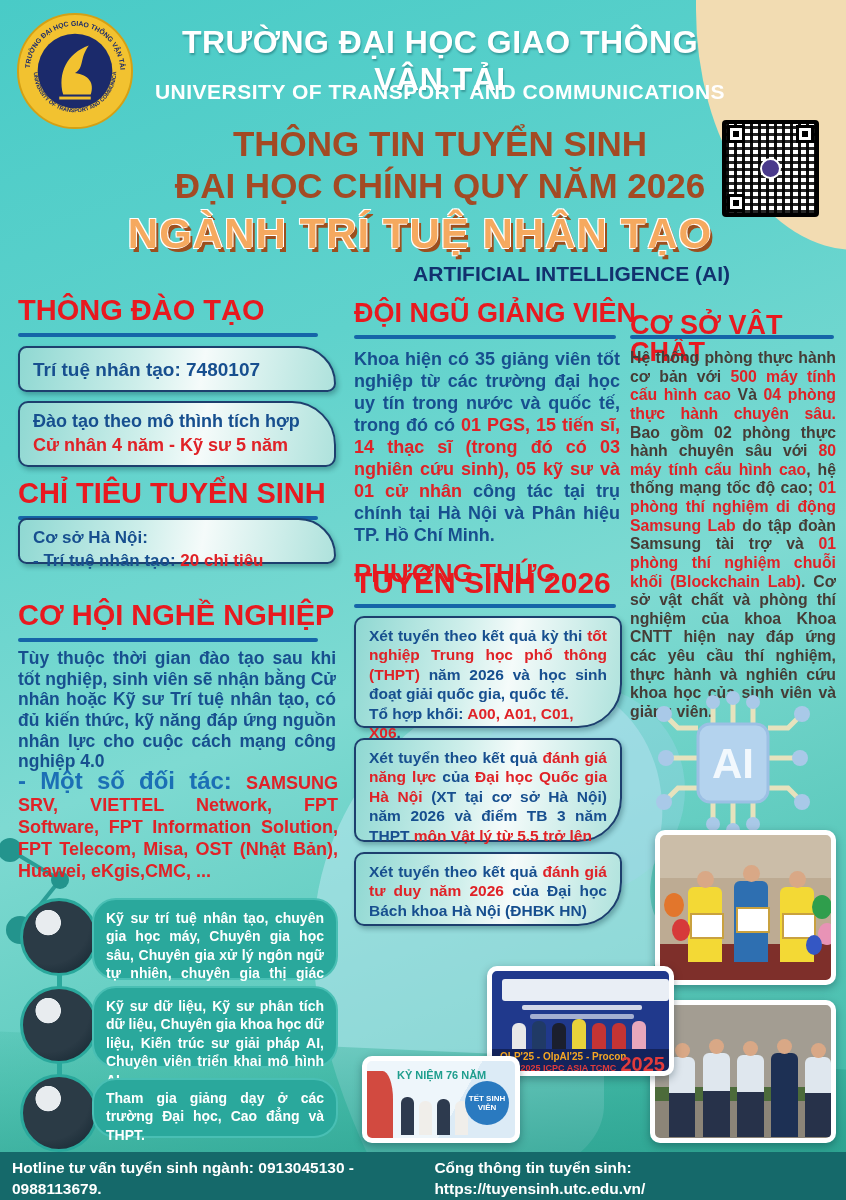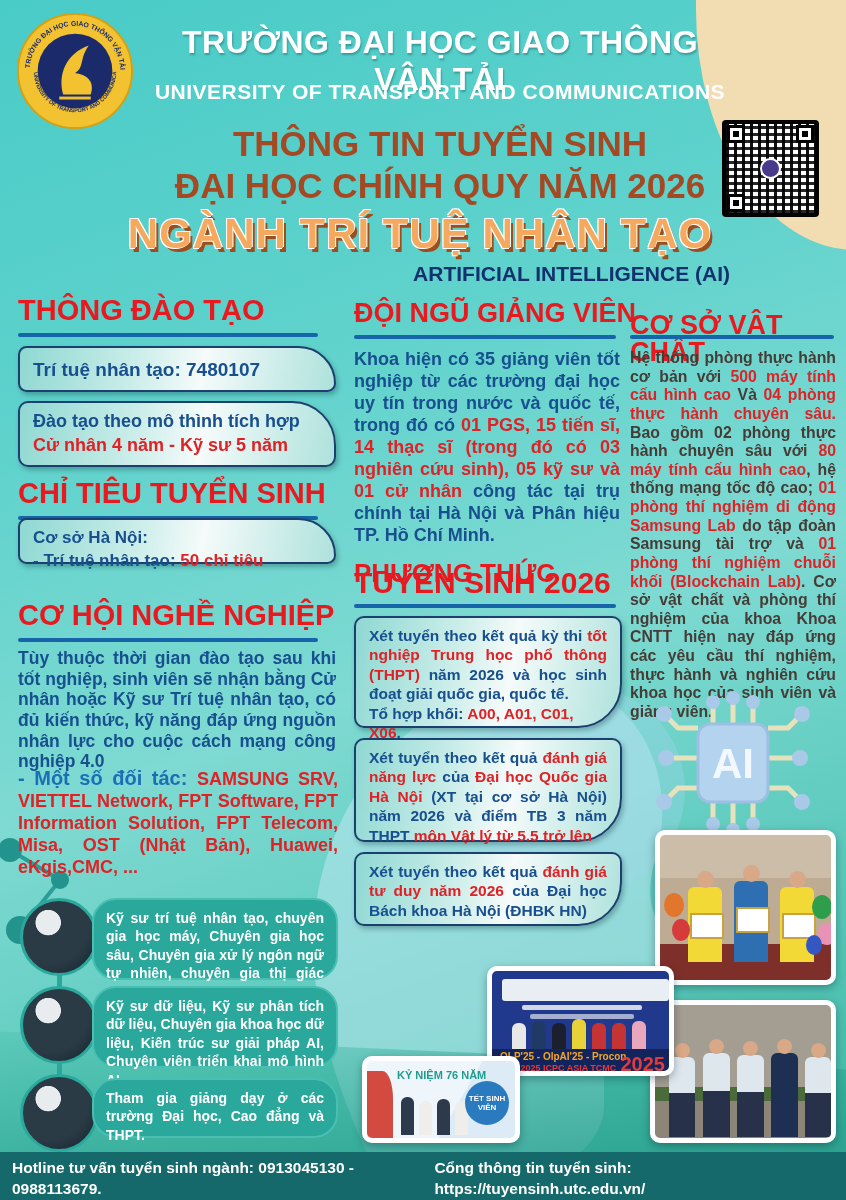--- a/index.html
+++ b/index.html
@@ -135,31 +135,31 @@
     <div class="navy bt" style="font-size:18px;">Đào tạo theo mô thình tích hợp</div>
     <div class="red bt" style="font-size:18px;margin-top:3px;">Cử nhân 4 năm - Kỹ sư 5 năm</div>
   </div>
 
   <div class="abs h2" style="left:18px;top:479px;font-size:29px;">CHỈ TIÊU TUYỂN SINH</div>
   <div class="abs rule" style="left:18px;top:516px;width:300px;"></div>
 
   <div class="abs cbox rbox" style="left:18px;top:518px;width:318px;height:46px;">
     <div class="navy bt" style="font-size:17px;">Cơ sở Hà Nội:</div>
     <div style="font-size:17px;margin-top:3px;">
-      <span class="navy bt">- Trí tuệ nhân tạo: </span><span class="red bt">50 chỉ tiêu</span>
+      <span class="navy bt">- Trí tuệ nhân tạo: </span><span class="red bt">20 chỉ tiêu</span>
     </div>
   </div>
 
   <div class="abs h2" style="left:18px;top:601px;font-size:29px;">CƠ HỘI NGHỀ NGHIỆP</div>
   <div class="abs rule" style="left:18px;top:638px;width:300px;"></div>
 
   <div class="abs para navy" style="left:18px;top:648px;width:318px;font-size:17.5px;line-height:1.18;">Tùy thuộc thời gian đào tạo sau khi tốt nghiệp, sinh viên sẽ nhận bằng Cử nhân hoặc Kỹ sư Trí tuệ nhân tạo, có đủ kiến thức, kỹ năng đáp ứng nguồn nhân lực cho cuộc cách mạng công nghiệp 4.0</div>
 
   <div class="abs para" style="left:18px;top:766px;width:320px;font-size:18px;line-height:1.22;">
-    <span style="color:#1b6fb5;font-size:20px;font-weight:bold;">- Một số đối tác: </span><span class="red bt">SAMSUNG SRV, VIETTEL Network, FPT Software, FPT Information Solution,  FPT Telecom, Misa, OST (Nhật Bản), Huawei, eKgis,CMC, ...</span>
+    <span style="color:#1b6fb5;font-size:24px;font-weight:bold;">- Một số đối tác: </span><span class="red bt">SAMSUNG SRV, VIETTEL Network, FPT Software, FPT Information Solution,  FPT Telecom, Misa, OST (Nhật Bản), Huawei, eKgis,CMC, ...</span>
   </div>
 
   <div class="abs job-link" style="top:960px;height:50px;"></div>
   <div class="abs job-link" style="top:1048px;height:50px;"></div>
 
   <div class="abs job-circle" style="left:20px;top:898px;"></div>
   <div class="abs job-bubble" style="left:92px;top:898px;width:246px;height:82px;">
     <span>Kỹ sư trí tuệ nhân tạo, chuyên gia học máy, Chuyên gia học sâu, Chuyên gia xử lý ngôn ngữ tự nhiên, chuyên gia thị giác máy tính</span>
   </div>
 

